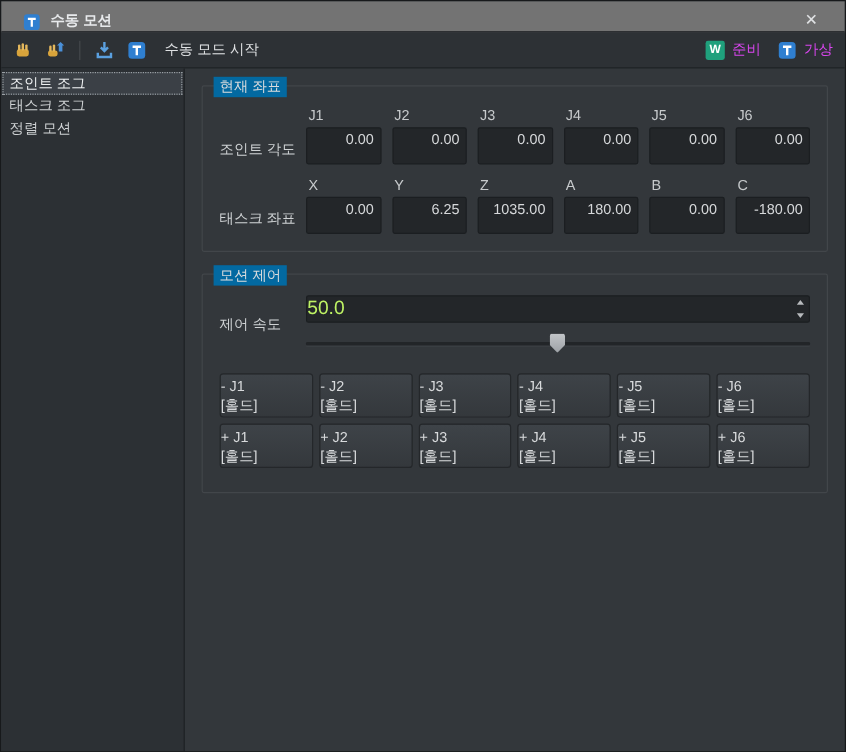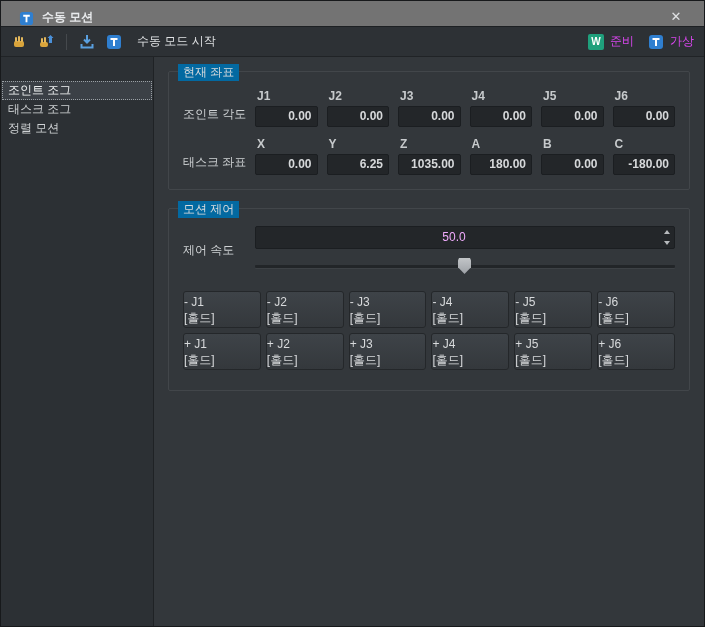--- a/index.html
+++ b/index.html
@@ -78,21 +78,20 @@
     height: 19px; line-height: 19px;
     padding: 0 6px; margin: 0 1px;
     color: #ced1d3; font-size: 12px;
     white-space: nowrap; overflow: hidden;
   }
   .side-item.selected {
     background: #3b4046;
     outline: 1px dotted #9aa0a5;
     outline-offset: -1px;
     color: #eef0f1;
-    margin-top: 21px;
   }
 
   .main { flex: 1; padding: 5px 14px; position: relative; }
 
   
   .groupbox {
     border: 1px solid #42464a;
     border-radius: 2px;
     position: relative;
     padding: 17px 14px 14px 14px;
@@ -106,45 +105,45 @@
   }
 
   
   .coord-row { display: flex; align-items: flex-end; }
   .coord-row + .coord-row { margin-top: 10px; }
   .coord-row-label {
     width: 72px; flex: 0 0 72px;
     color: #cfd2d4; padding-bottom: 4px; font-size: 12px;
   }
   .coord-cols { flex: 1; display: flex; gap: 9px; }
-  .coord-col { flex: 1; display: flex; flex-direction: column; gap: 3px; min-width: 0; font-weight: bold; }
+  .coord-col { flex: 1; display: flex; flex-direction: column; gap: 3px; min-width: 0; }
   .coord-head { font-size: 12px; color: #c7cacc; padding-left: 2px; height: 14px; }
   .coord-field {
-    height: 21px; line-height: 19px;
+    height: 31px; line-height: 19px;
     background: #232629;
     border: 1px solid #1b1e21;
     border-radius: 2px;
     text-align: right; padding: 0 5px;
     color: #d6d8da; font-size: 12px;
     white-space: nowrap;
   }
 
   
   .speed-area { display: flex; align-items: center; }
   .speed-label { width: 72px; flex: 0 0 72px; color: #cfd2d4; }
   .speed-controls { flex: 1; display: flex; flex-direction: column; gap: 9px; }
 
   .spinbox {
     height: 23px;
     background: #232629;
     border: 1px solid #1b1e21;
     border-radius: 2px;
     display: flex; align-items: stretch;
   }
-  .spin-value { flex: 1; text-align: center; padding-right: 7px; line-height: 21px; font-size: 12px; color: #f0abfc; }
+  .spin-value { flex: 1; text-align: left; padding-right: 7px; line-height: 21px; font-size: 16px; color: #bef264; }
   .spin-arrows { width: 15px; display: flex; flex-direction: column; }
   .spin-arrow { flex: 1; display: flex; align-items: center; justify-content: center; }
   .tri-up { width: 0; height: 0; border-left: 3px solid transparent; border-right: 3px solid transparent; border-bottom: 4px solid #b7babd; }
   .tri-down { width: 0; height: 0; border-left: 3px solid transparent; border-right: 3px solid transparent; border-top: 4px solid #b7babd; }
 
   .slider { position: relative; height: 16px; }
   .slider-groove {
     position: absolute; left: 0; right: 0; top: 7px; height: 3px;
     background: #222528; border-radius: 1px;
     box-shadow: 0 1px 0 #3d4145;

